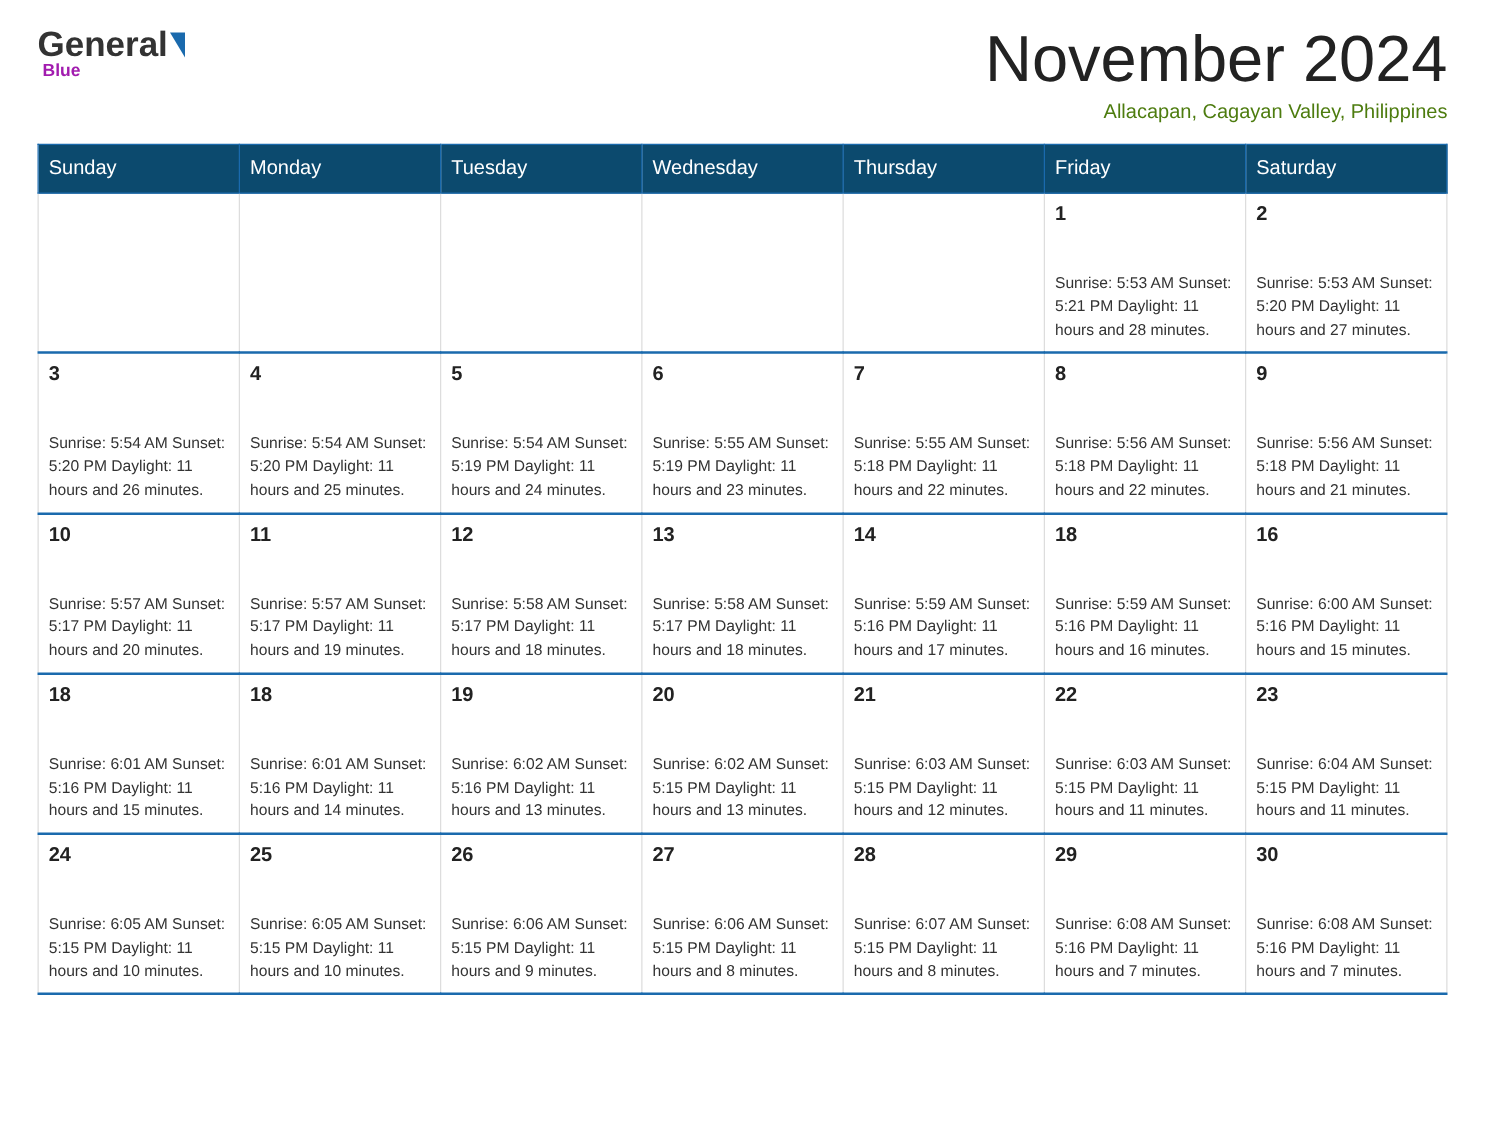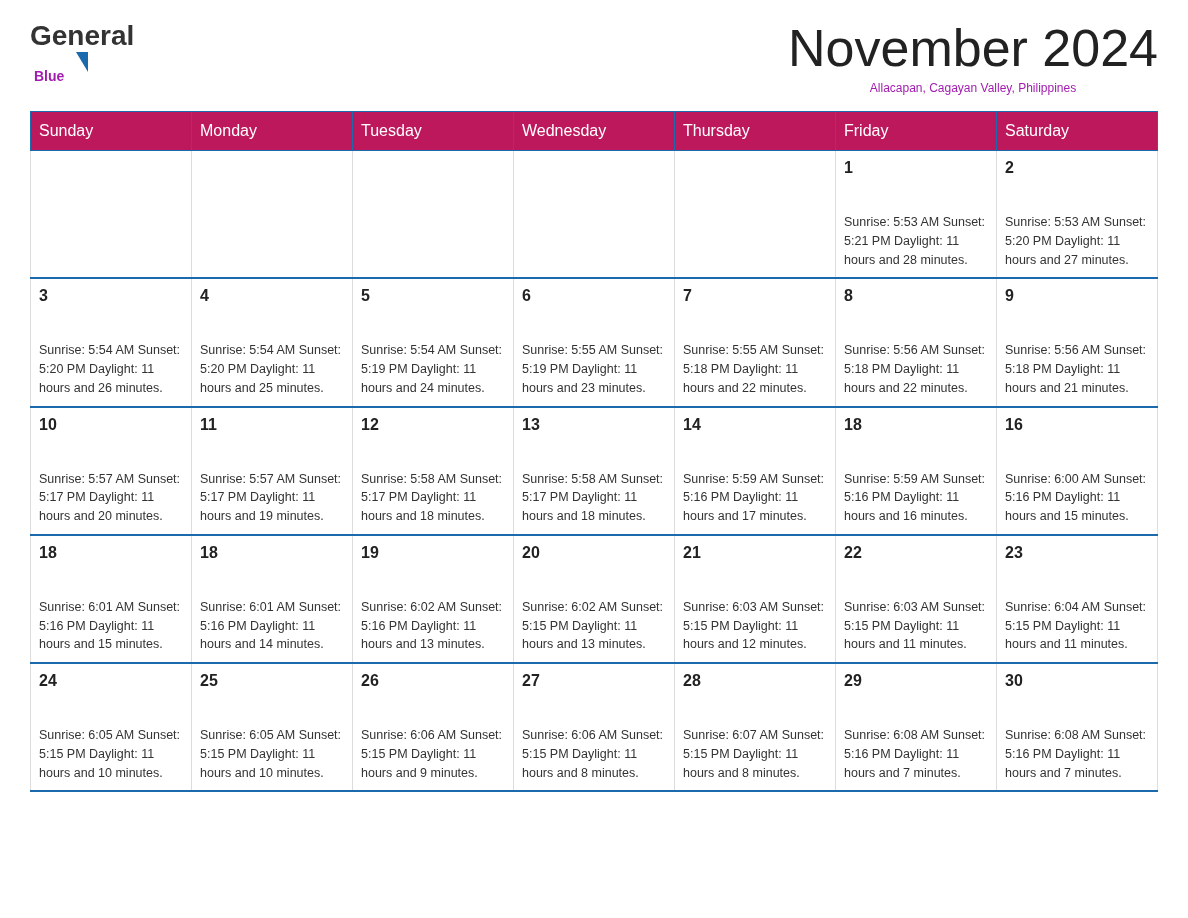--- a/index.html
+++ b/index.html
@@ -20,60 +20,59 @@
       display: flex;
       flex-direction: column;
       align-items: flex-start;
     }
     .logo-text {
       display: flex;
       align-items: center;
       font-size: 28px;
       font-weight: bold;
       color: #333;
-      flex-direction: column;
     }
     .logo-triangle {
       width: 0;
       height: 0;
       border-left: 12px solid transparent;
       border-right: 0px solid transparent;
       border-top: 20px solid #1a6aad;
       display: inline-block;
       margin-left: 2px;
       margin-right: 2px;
     }
     .logo-bottom {
       color: #a21caf;
       font-size: 14px;
       font-weight: bold;
       margin-top: -4px;
       padding-left: 4px;
     }
     .title-section {
-      text-align: center;
+      text-align: right;
     }
     .month-title {
       font-size: 52px;
       font-weight: normal;
       color: #222;
       line-height: 1.1;
     }
     .location {
-      font-size: 12px;
-      color: #a21caf;
+      font-size: 16px;
+      color: #4d7c0f;
       margin-top: 4px;
     }
     .calendar-table {
       width: 100%;
       border-collapse: collapse;
       table-layout: fixed;
     }
     .calendar-table thead tr th {
-      background-color: #be185d;
+      background-color: #0c4a6e;
       color: #fff;
       padding: 10px 8px;
       font-size: 16px;
       font-weight: normal;
       text-align: left;
       border: 1px solid #1a6aad;
     }
     .calendar-table tbody tr {
       border-bottom: 2px solid #1a6aad;
     }

